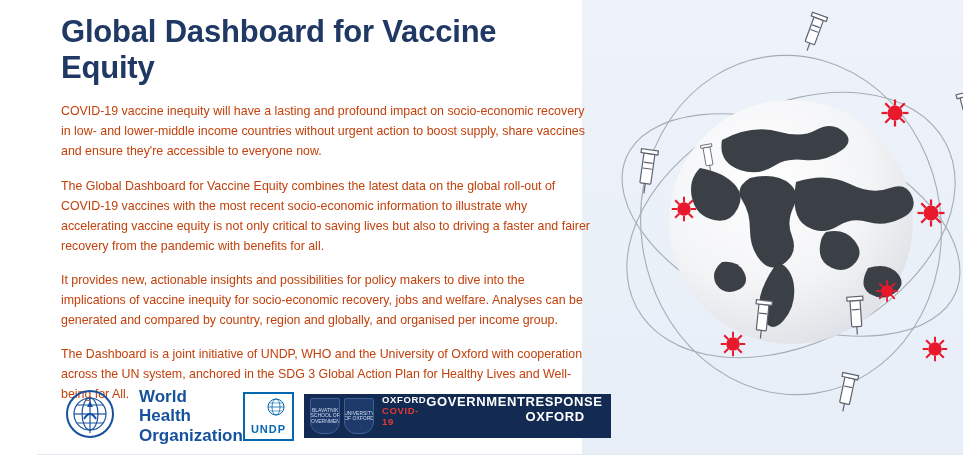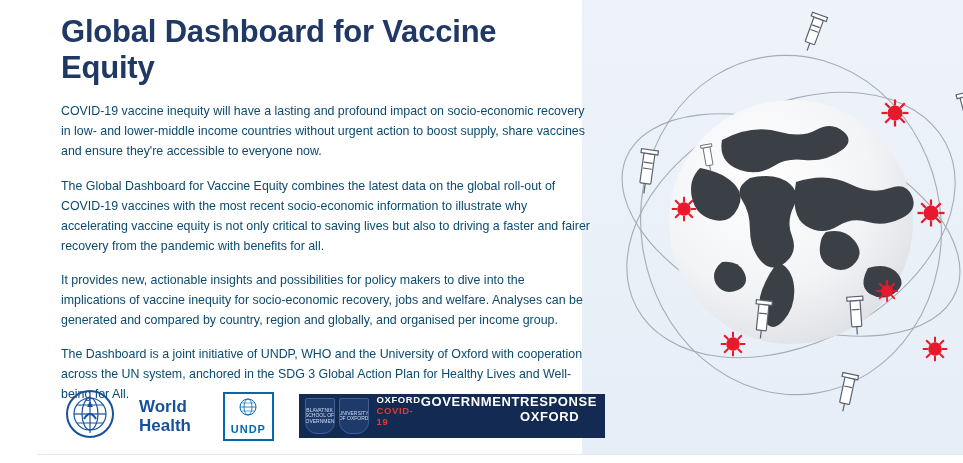--- a/index.html
+++ b/index.html
@@ -50,21 +50,21 @@
     font-size: 31px;
     line-height: 1.15;
     font-weight: bold;
     color: #1f3864;
     margin: 0 0 16px 0;
     letter-spacing: -0.2px;
   }
   p.para {
     font-size: 12.4px;
     line-height: 1.62;
-    color: #0c4a6e;
+    color: #c2410c;
     margin: 0 0 14px 0;
   }
   .logos {
     position: absolute;
     left: 28px;
     top: 385px;
     width: 540px;
     height: 62px;
     display: flex;
     align-items: center;
@@ -85,21 +85,21 @@
     width: 115px;
     display: flex;
     justify-content: center;
     align-items: center;
   }
   .undp-box {
     border: 2px solid #0468b1;
     padding: 3px 6px 4px 6px;
     display: flex;
     flex-direction: column;
-    align-items: center;
+    align-items: flex-end;
     gap: 2px;
   }
   .undp-text {
     color: #0468b1;
     font-size: 11px;
     font-weight: bold;
     letter-spacing: 1px;
   }
   .logo-ox {
     margin-left: 10px;
@@ -358,20 +358,21 @@
           <line x1="9" y1="25" x2="41" y2="25" stroke="#16519e" stroke-width="1.2"></line>
           <line x1="12" y1="16" x2="38" y2="16" stroke="#16519e" stroke-width="1"></line>
           <line x1="12" y1="34" x2="38" y2="34" stroke="#16519e" stroke-width="1"></line>
           <path d="M25 8 L25 44" stroke="#16519e" stroke-width="1.2"></path>
           <path d="M25 12 l3 6 h-6 z" fill="#16519e"></path>
           <path d="M19 30 q6 -10 12 0" fill="none" stroke="#16519e" stroke-width="2"></path>
         </svg>
       </span>
       <span class="who-text">
         <span>World Health</span><br>
+        <span>Organization</span>
       </span>
     </div>
 
     <div class="logo-undp">
       <div class="undp-box">
         <span>
           <svg width="20" height="20" viewBox="0 0 20 20" xmlns="http://www.w3.org/2000/svg">
             <circle cx="10" cy="10" r="8" fill="none" stroke="#0468b1" stroke-width="1"></circle>
             <ellipse cx="10" cy="10" rx="4" ry="8" fill="none" stroke="#0468b1" stroke-width="0.8"></ellipse>
             <line x1="2" y1="10" x2="18" y2="10" stroke="#0468b1" stroke-width="0.8"></line>

